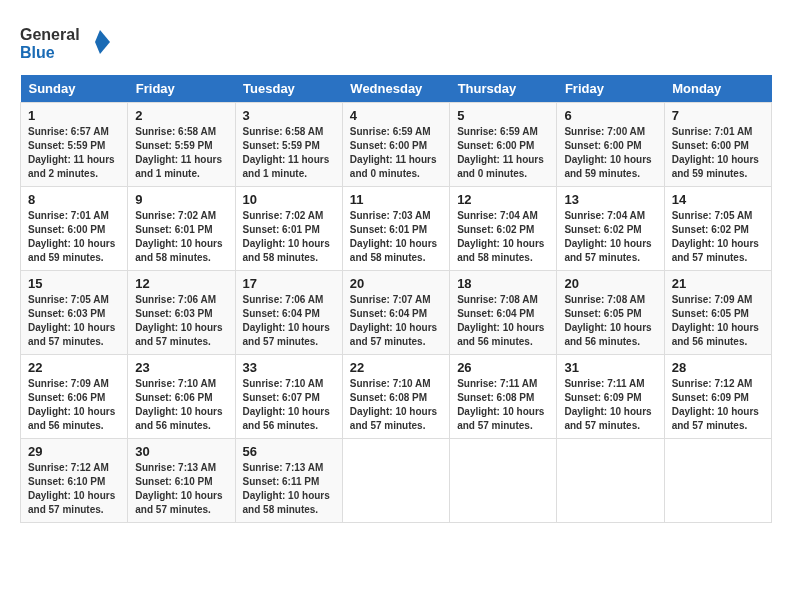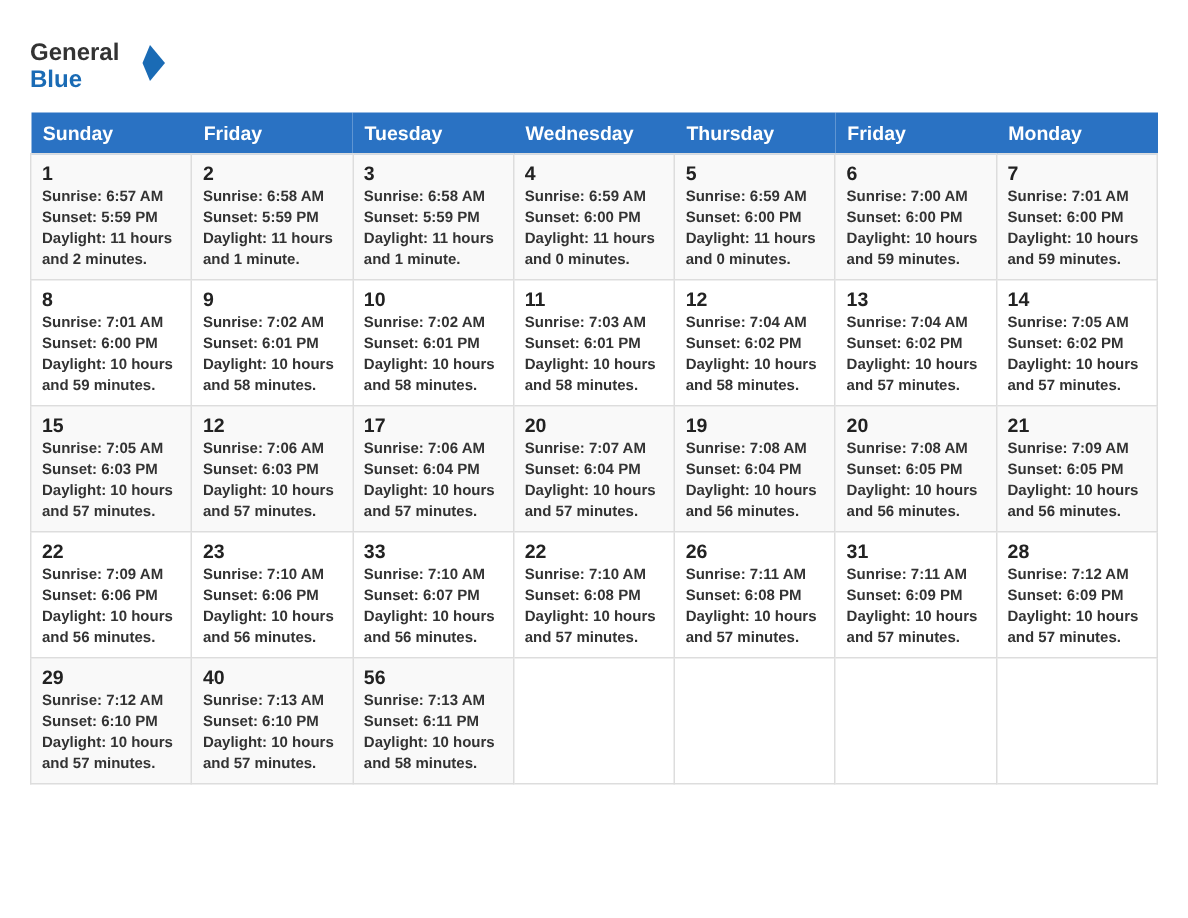--- a/index.html
+++ b/index.html
@@ -178,21 +178,21 @@
         </td>
         <td>
           <span class="day-number">17</span>
           <div class="day-info">Sunrise: 7:06 AM<br>Sunset: 6:04 PM<br>Daylight: 10 hours and 57 minutes.</div>
         </td>
         <td>
           <span class="day-number">20</span>
           <div class="day-info">Sunrise: 7:07 AM<br>Sunset: 6:04 PM<br>Daylight: 10 hours and 57 minutes.</div>
         </td>
         <td>
-          <span class="day-number">19</span>
+          <span class="day-number">18</span>
           <div class="day-info">Sunrise: 7:08 AM<br>Sunset: 6:04 PM<br>Daylight: 10 hours and 56 minutes.</div>
         </td>
         <td>
           <span class="day-number">20</span>
           <div class="day-info">Sunrise: 7:08 AM<br>Sunset: 6:05 PM<br>Daylight: 10 hours and 56 minutes.</div>
         </td>
         <td>
           <span class="day-number">21</span>
           <div class="day-info">Sunrise: 7:09 AM<br>Sunset: 6:05 PM<br>Daylight: 10 hours and 56 minutes.</div>
         </td>
@@ -226,21 +226,21 @@
           <span class="day-number">28</span>
           <div class="day-info">Sunrise: 7:12 AM<br>Sunset: 6:09 PM<br>Daylight: 10 hours and 57 minutes.</div>
         </td>
       </tr>
       <tr>
         <td>
           <span class="day-number">29</span>
           <div class="day-info">Sunrise: 7:12 AM<br>Sunset: 6:10 PM<br>Daylight: 10 hours and 57 minutes.</div>
         </td>
         <td>
-          <span class="day-number">40</span>
+          <span class="day-number">30</span>
           <div class="day-info">Sunrise: 7:13 AM<br>Sunset: 6:10 PM<br>Daylight: 10 hours and 57 minutes.</div>
         </td>
         <td>
           <span class="day-number">56</span>
           <div class="day-info">Sunrise: 7:13 AM<br>Sunset: 6:11 PM<br>Daylight: 10 hours and 58 minutes.</div>
         </td>
         <td class="empty-cell"></td>
         <td class="empty-cell"></td>
         <td class="empty-cell"></td>
         <td class="empty-cell"></td>

